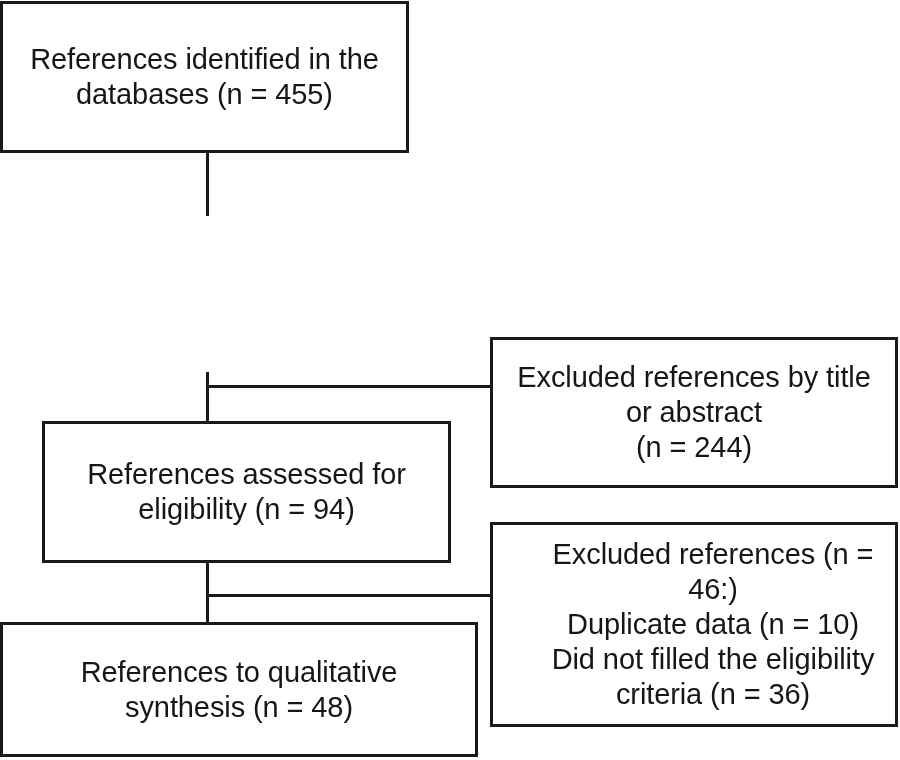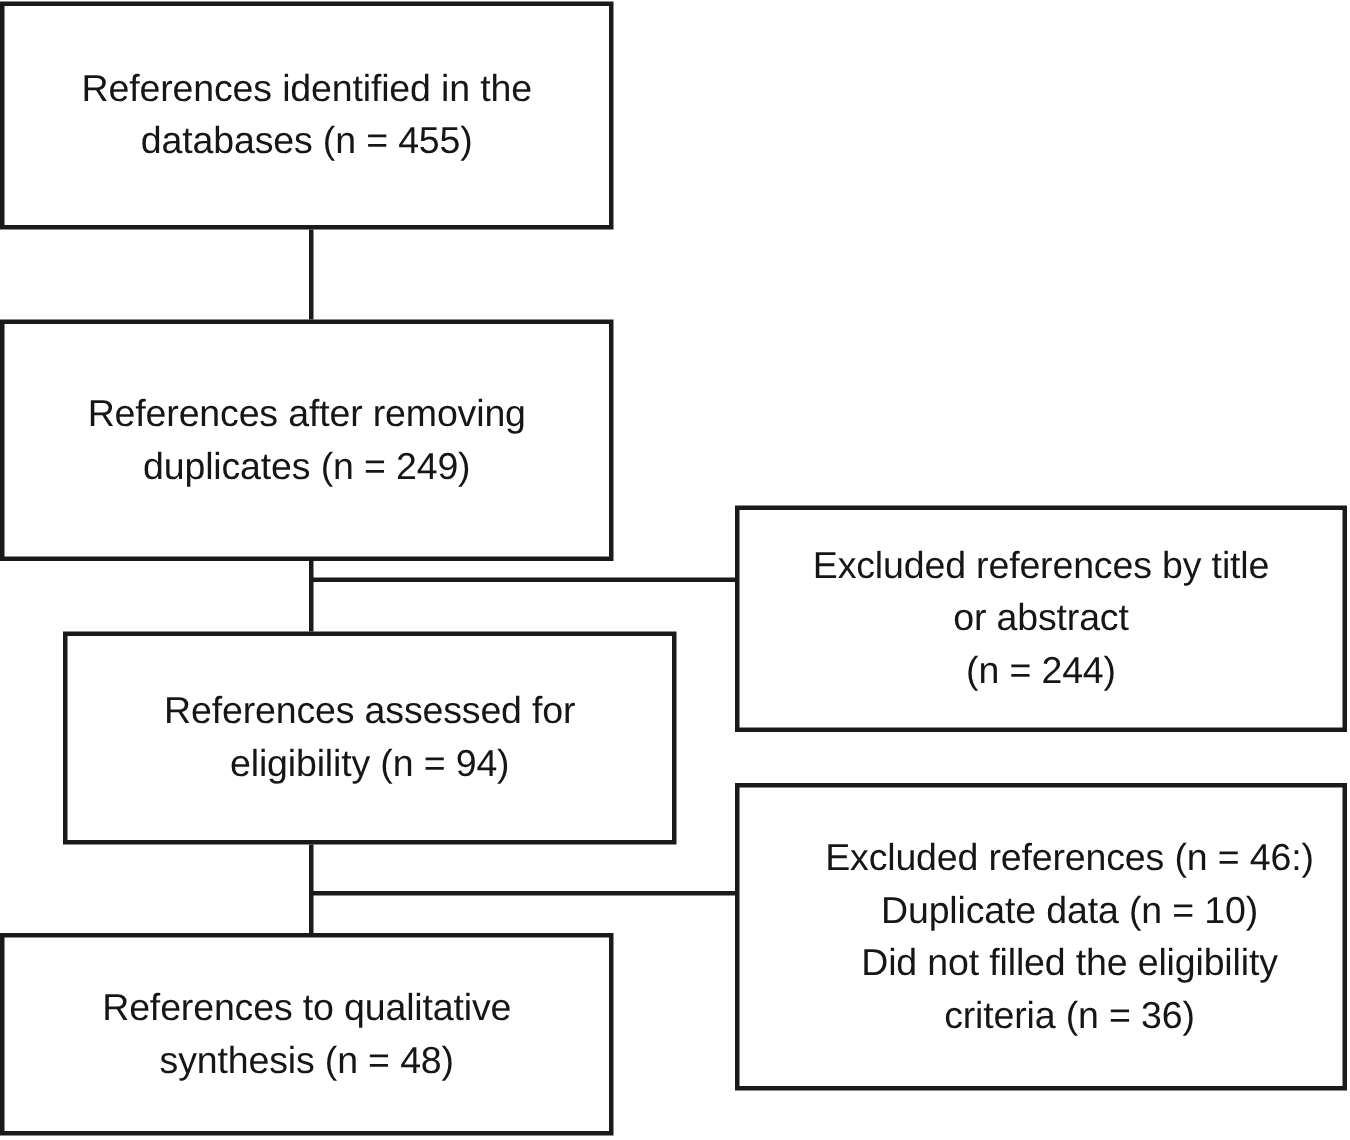--- a/index.html
+++ b/index.html
@@ -23,21 +23,21 @@
     box-sizing: border-box;
     border: 3px solid #1a1a1a;
     background: #ffffff;
     display: flex;
     align-items: center;
     justify-content: center;
     text-align: center;
     z-index: 2;
   }
   .box-text {
-    font-size: 25px;
+    font-size: 29px;
     line-height: 35px;
     color: #161616;
     letter-spacing: -0.1px;
     padding: 0 10px;
     white-space: pre-line;
   }
   .connector-v {
     position: absolute;
     width: 3px;
     background: #1a1a1a;
@@ -60,31 +60,27 @@
   <div class="connector-v" style="left:206px; top:561px; height:64px;"></div>
 
   <div class="connector-h" style="left:206px; top:385px; width:288px;"></div>
   <div class="connector-h" style="left:206px; top:594px; width:288px;"></div>
 
   <div class="box" style="left:0px; top:1px; width:409px; height:152px;">
     <span class="box-text">References identified in the
 databases (n = 455)</span>
   </div>
 
-  <div class="box" style="left:0px; top:213px; width:409px; height:161px;">
-    <span class="box-text">References after removing
-duplicates (n = 249)</span>
-  </div>
 
   <div class="box" style="left:0px; top:421px; width:409px; height:142px;margin-left:42px;">
     <span class="box-text">References assessed for
 eligibility (n = 94)</span>
   </div>
 
-  <div class="box" style="left:0px; top:622px; width:409px; height:135px;">
+  <div class="box" style="left:0px; top:622px; width:478px; height:135px;">
     <span class="box-text">References to qualitative
 synthesis (n = 48)</span>
   </div>
 
   <div class="box" style="left:490px; top:337px; width:408px; height:151px;">
     <span class="box-text">Excluded references by title
 or abstract
 (n = 244)</span>
   </div>
 

